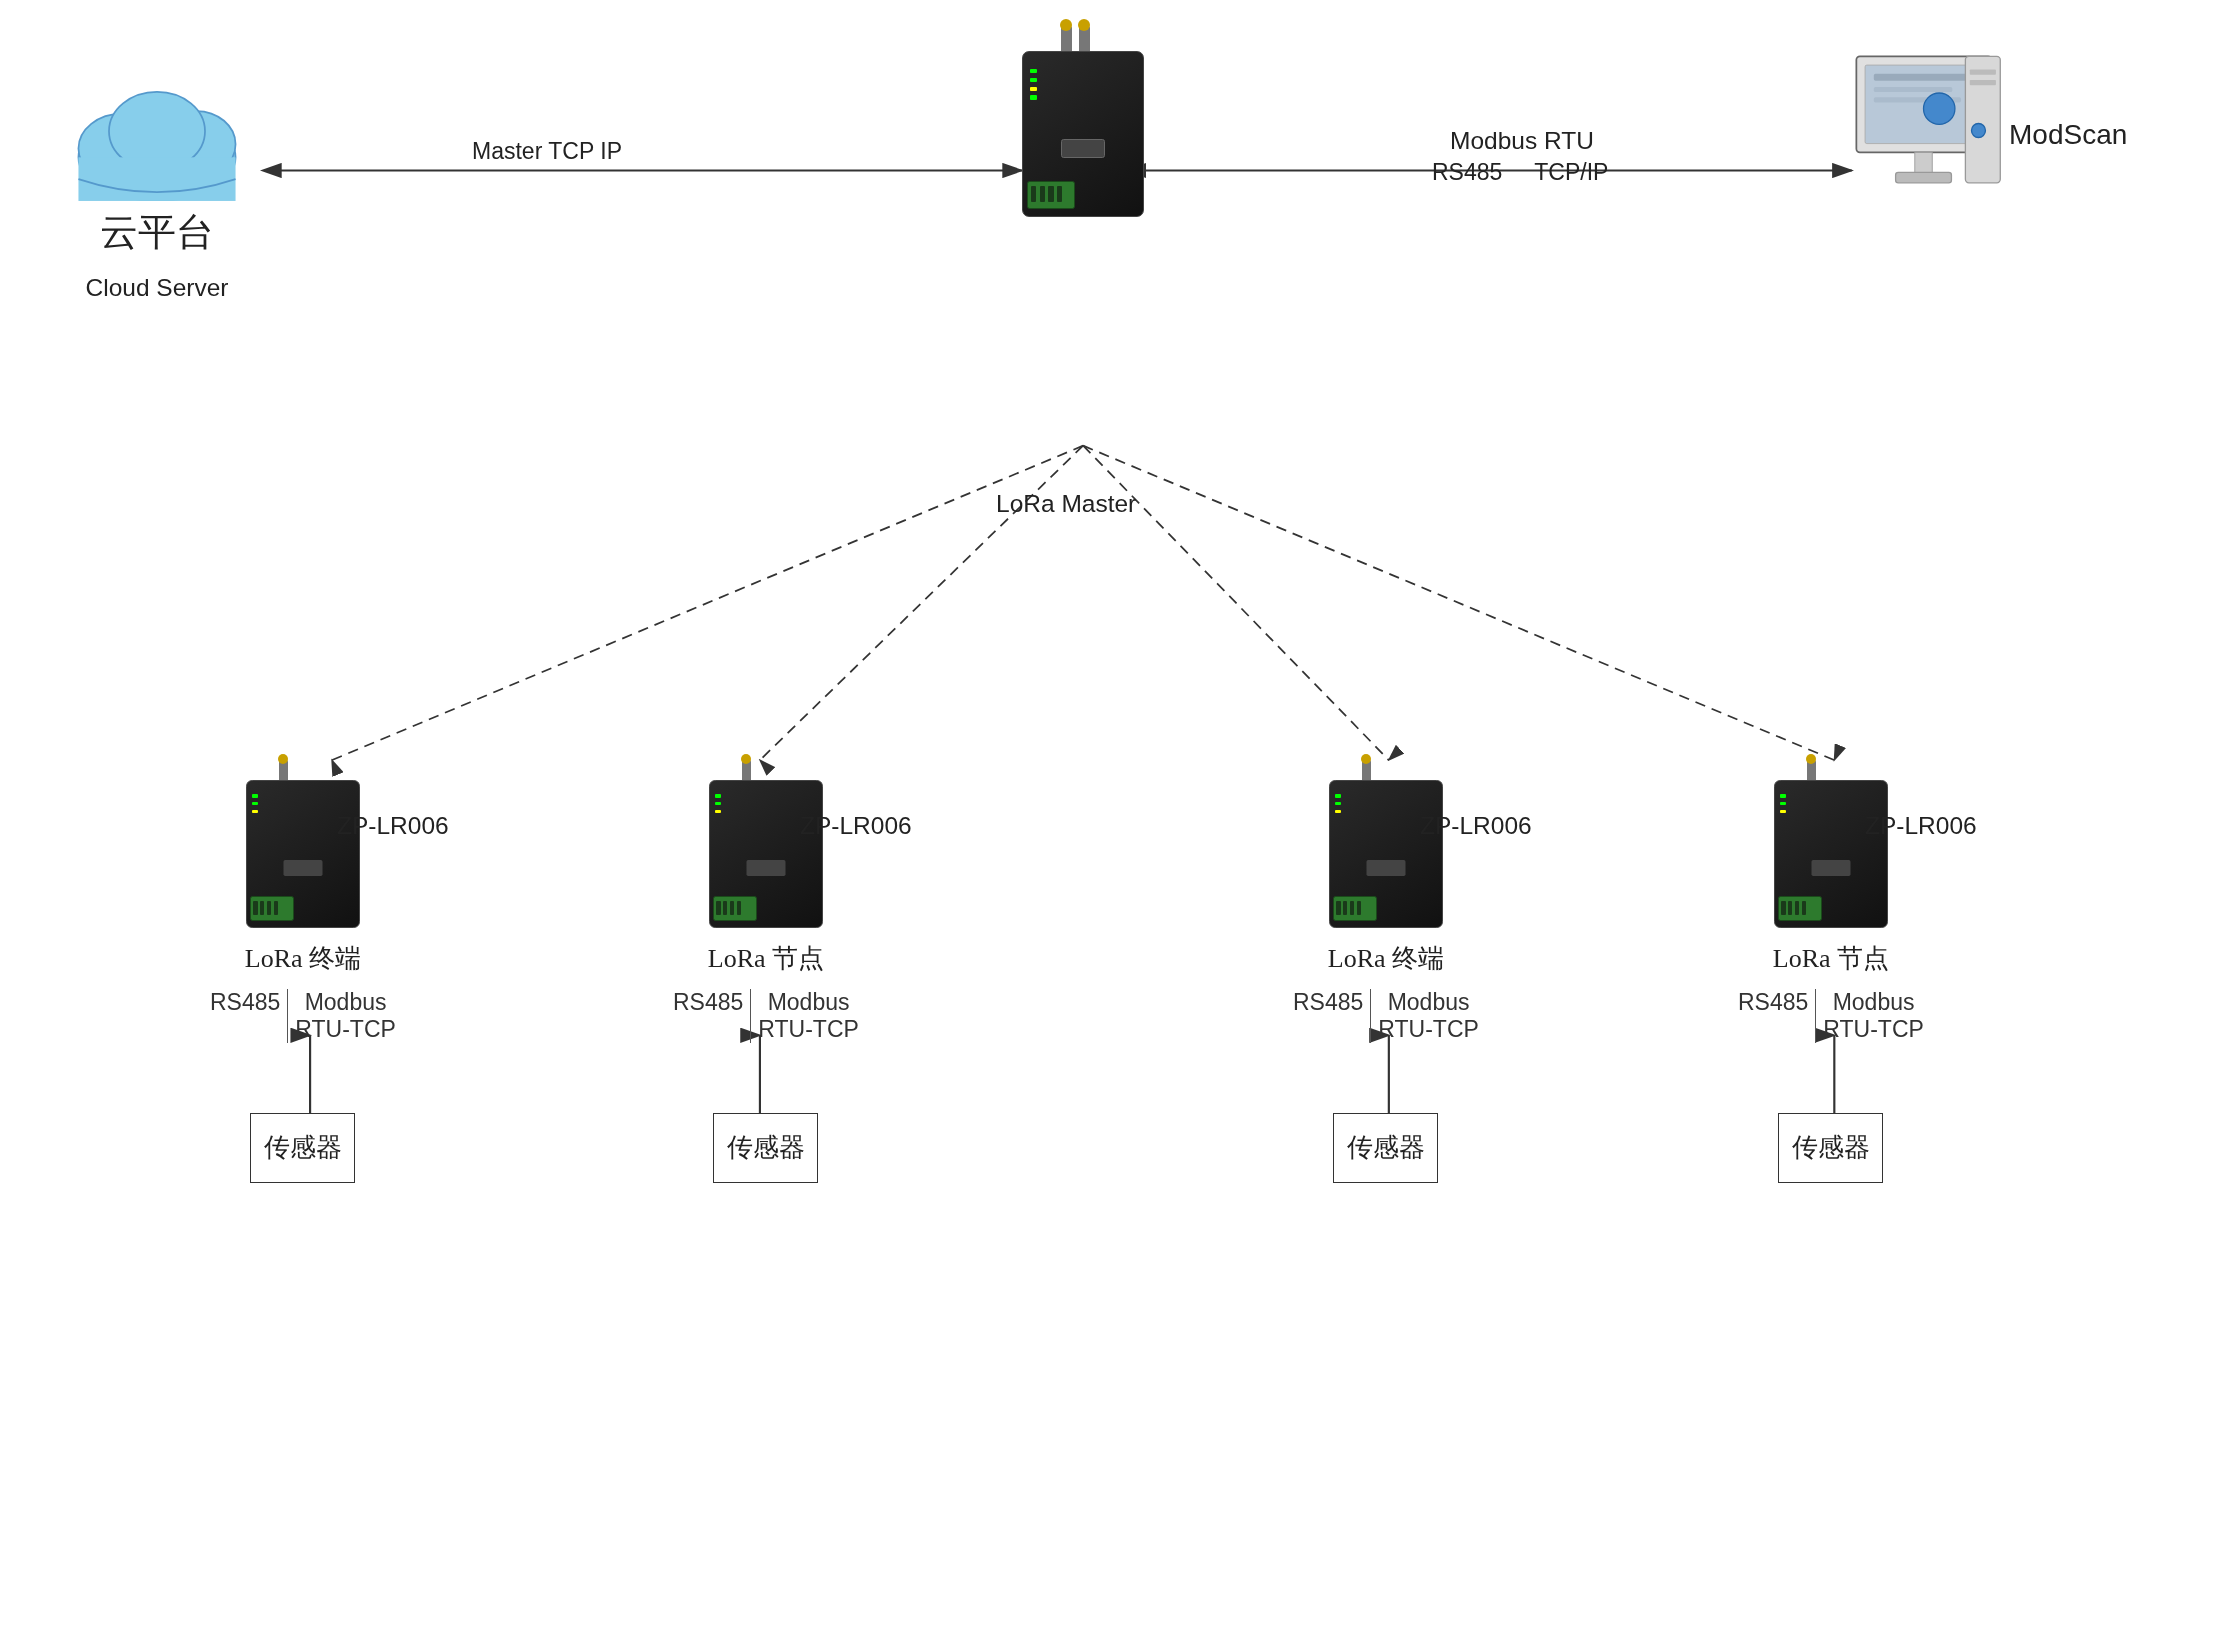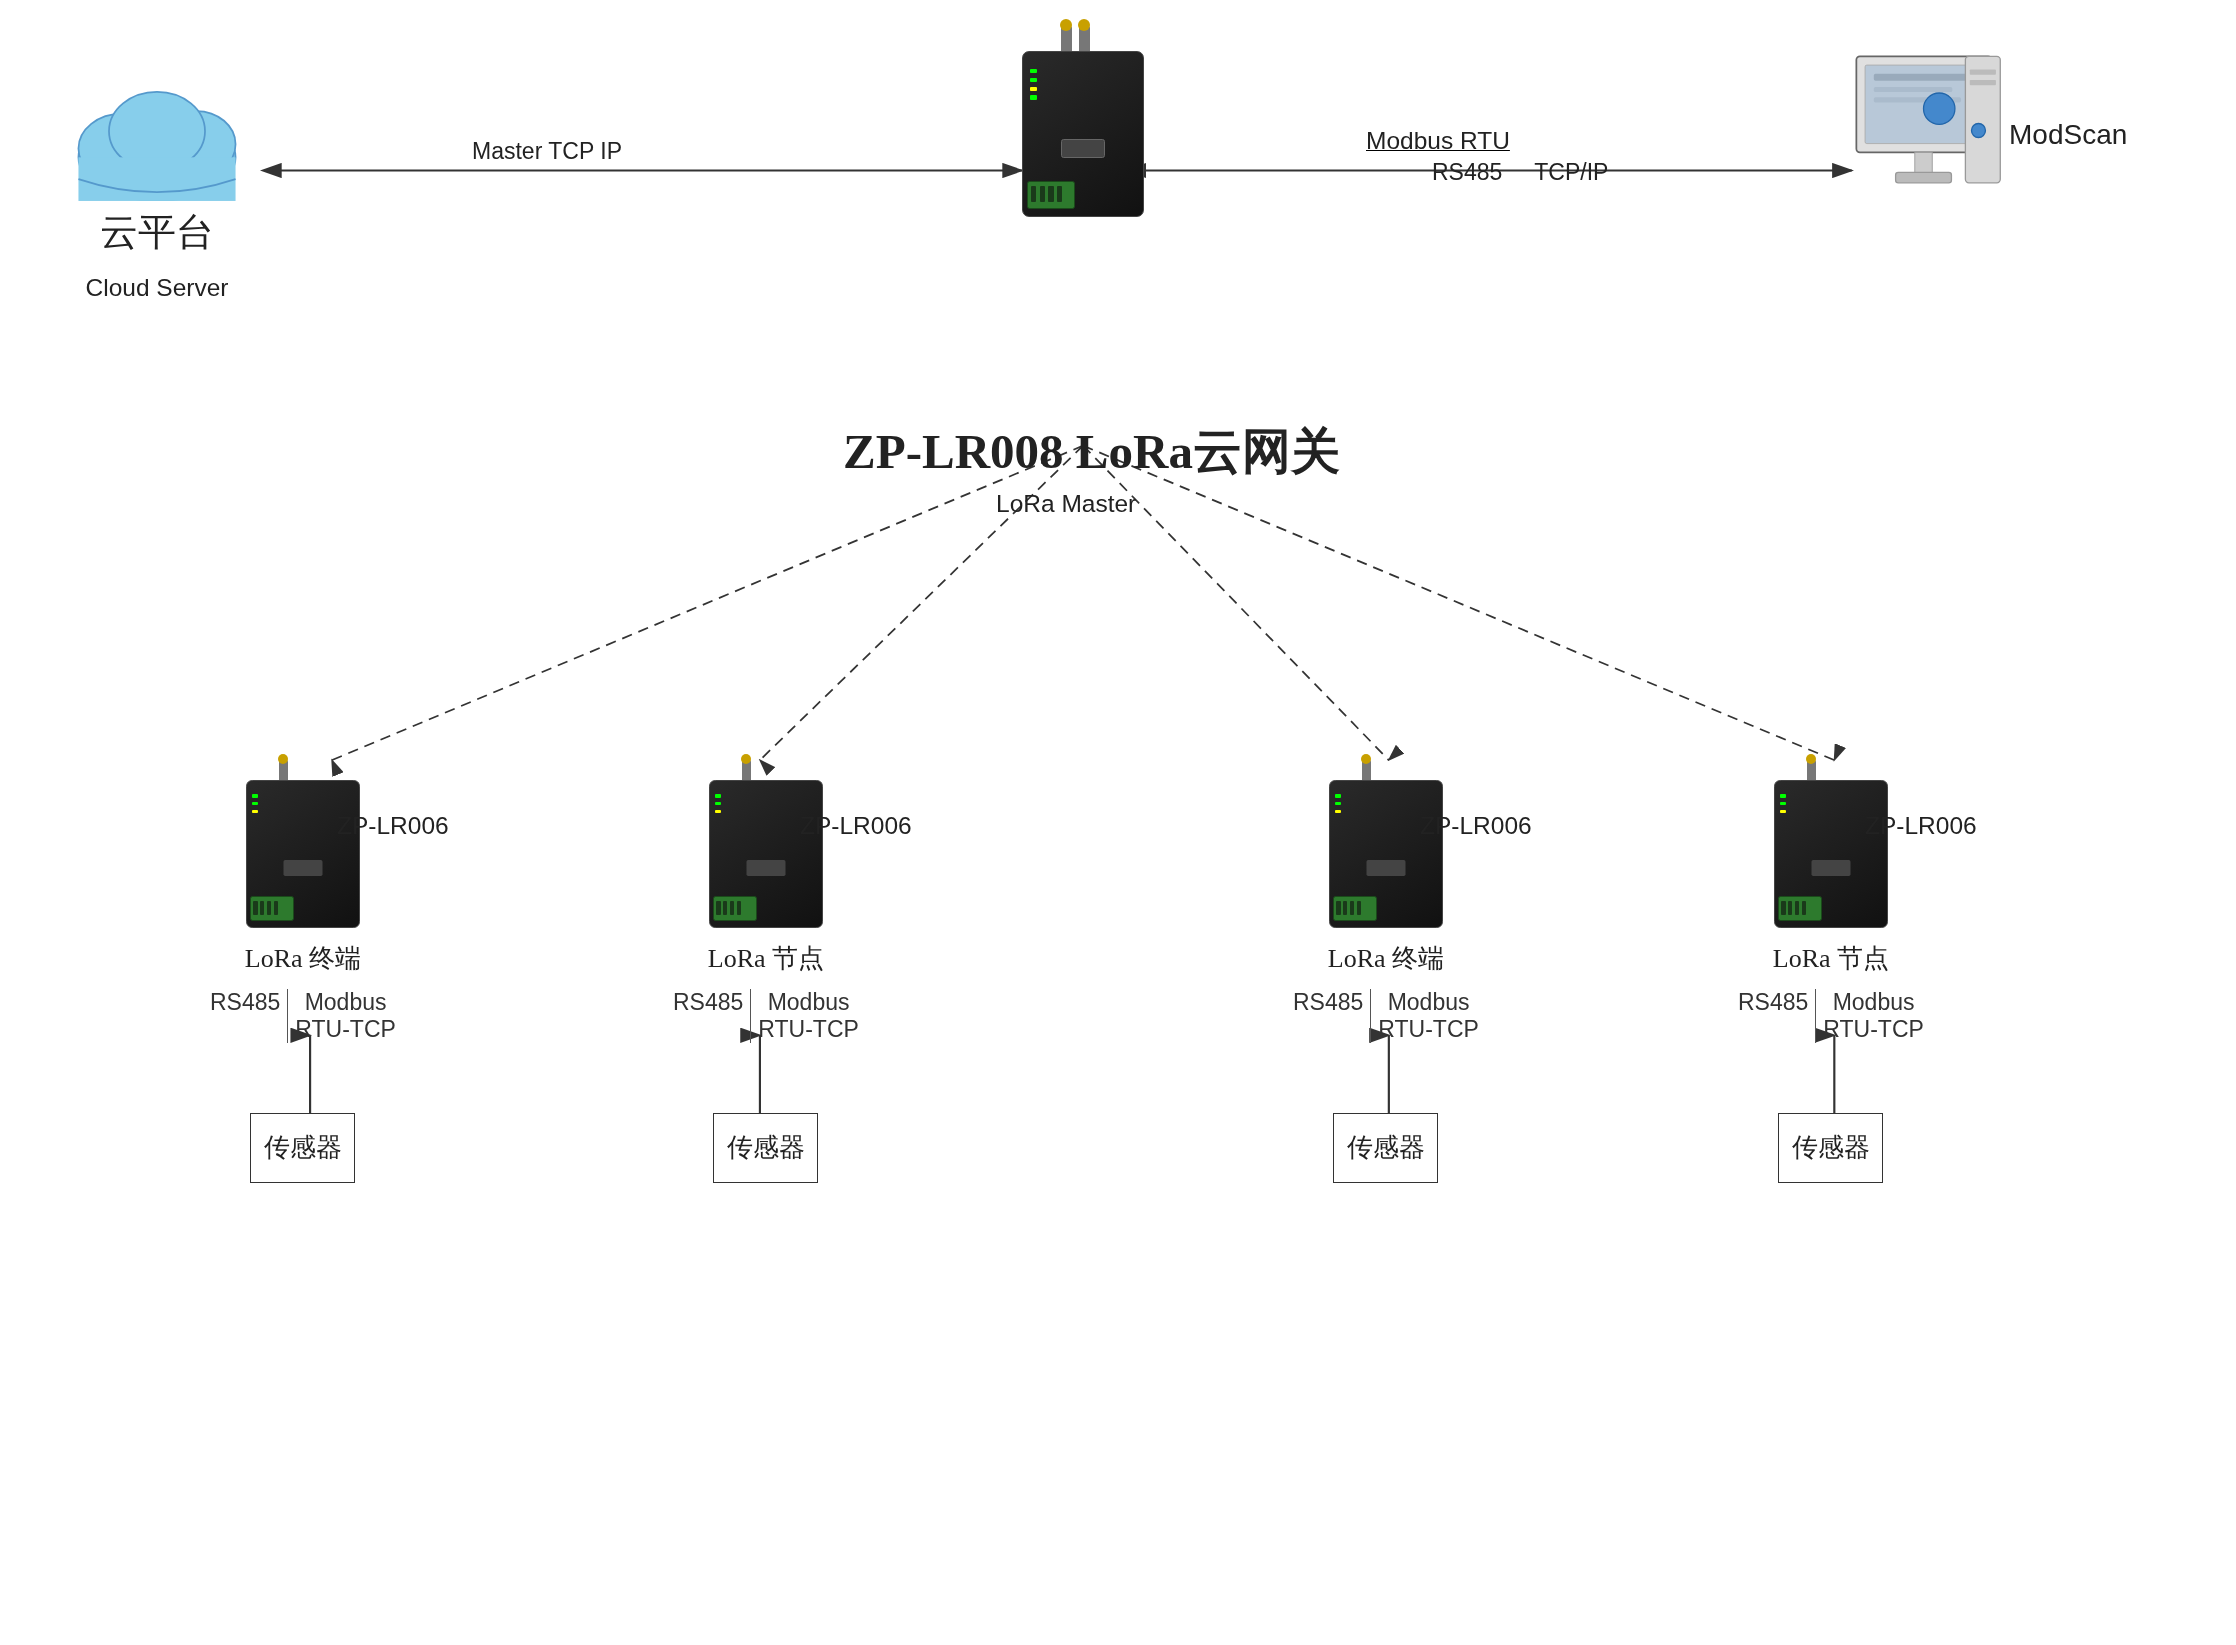--- a/index.html
+++ b/index.html
@@ -162,25 +162,22 @@
             <div style="width:5.2px;height:15.7px;background:#1a3a1a;border-radius:0.9px;"></div>
             <div style="width:5.2px;height:15.7px;background:#1a3a1a;border-radius:0.9px;"></div>
             <div style="width:5.2px;height:15.7px;background:#1a3a1a;border-radius:0.9px;"></div>
             <div style="width:5.2px;height:15.7px;background:#1a3a1a;border-radius:0.9px;"></div>
           </div>
         </div>
       </div>
     </div>
   </div>
 
-  <div style="position:absolute; top:419px; left:786px; width:611px; text-align:center;">
-    <span class="title-main">ZP-LR008 LoRa云网关</span>
-  </div>
-
-  <div style="position:absolute; top:127px; left:1366px;text-decoration:underline;">
+
+  <div style="position:absolute; top:127px; left:1450px;">
     <span class="label-en" style="font-size:24.5px;">Modbus RTU</span>
   </div>
 
   <div style="position:absolute; top:159px; left:1432px;">
     <span class="label-en" style="font-size:23px;"><span>RS485</span>&nbsp;&nbsp;&nbsp;&nbsp;&nbsp;<span>TCP/IP</span></span>
   </div>
 
   <div style="position:absolute; top:52px; left:1852px; display:flex; flex-direction:row; align-items:center;">
     <svg width="157" height="157" viewBox="0 0 180 180">
 

